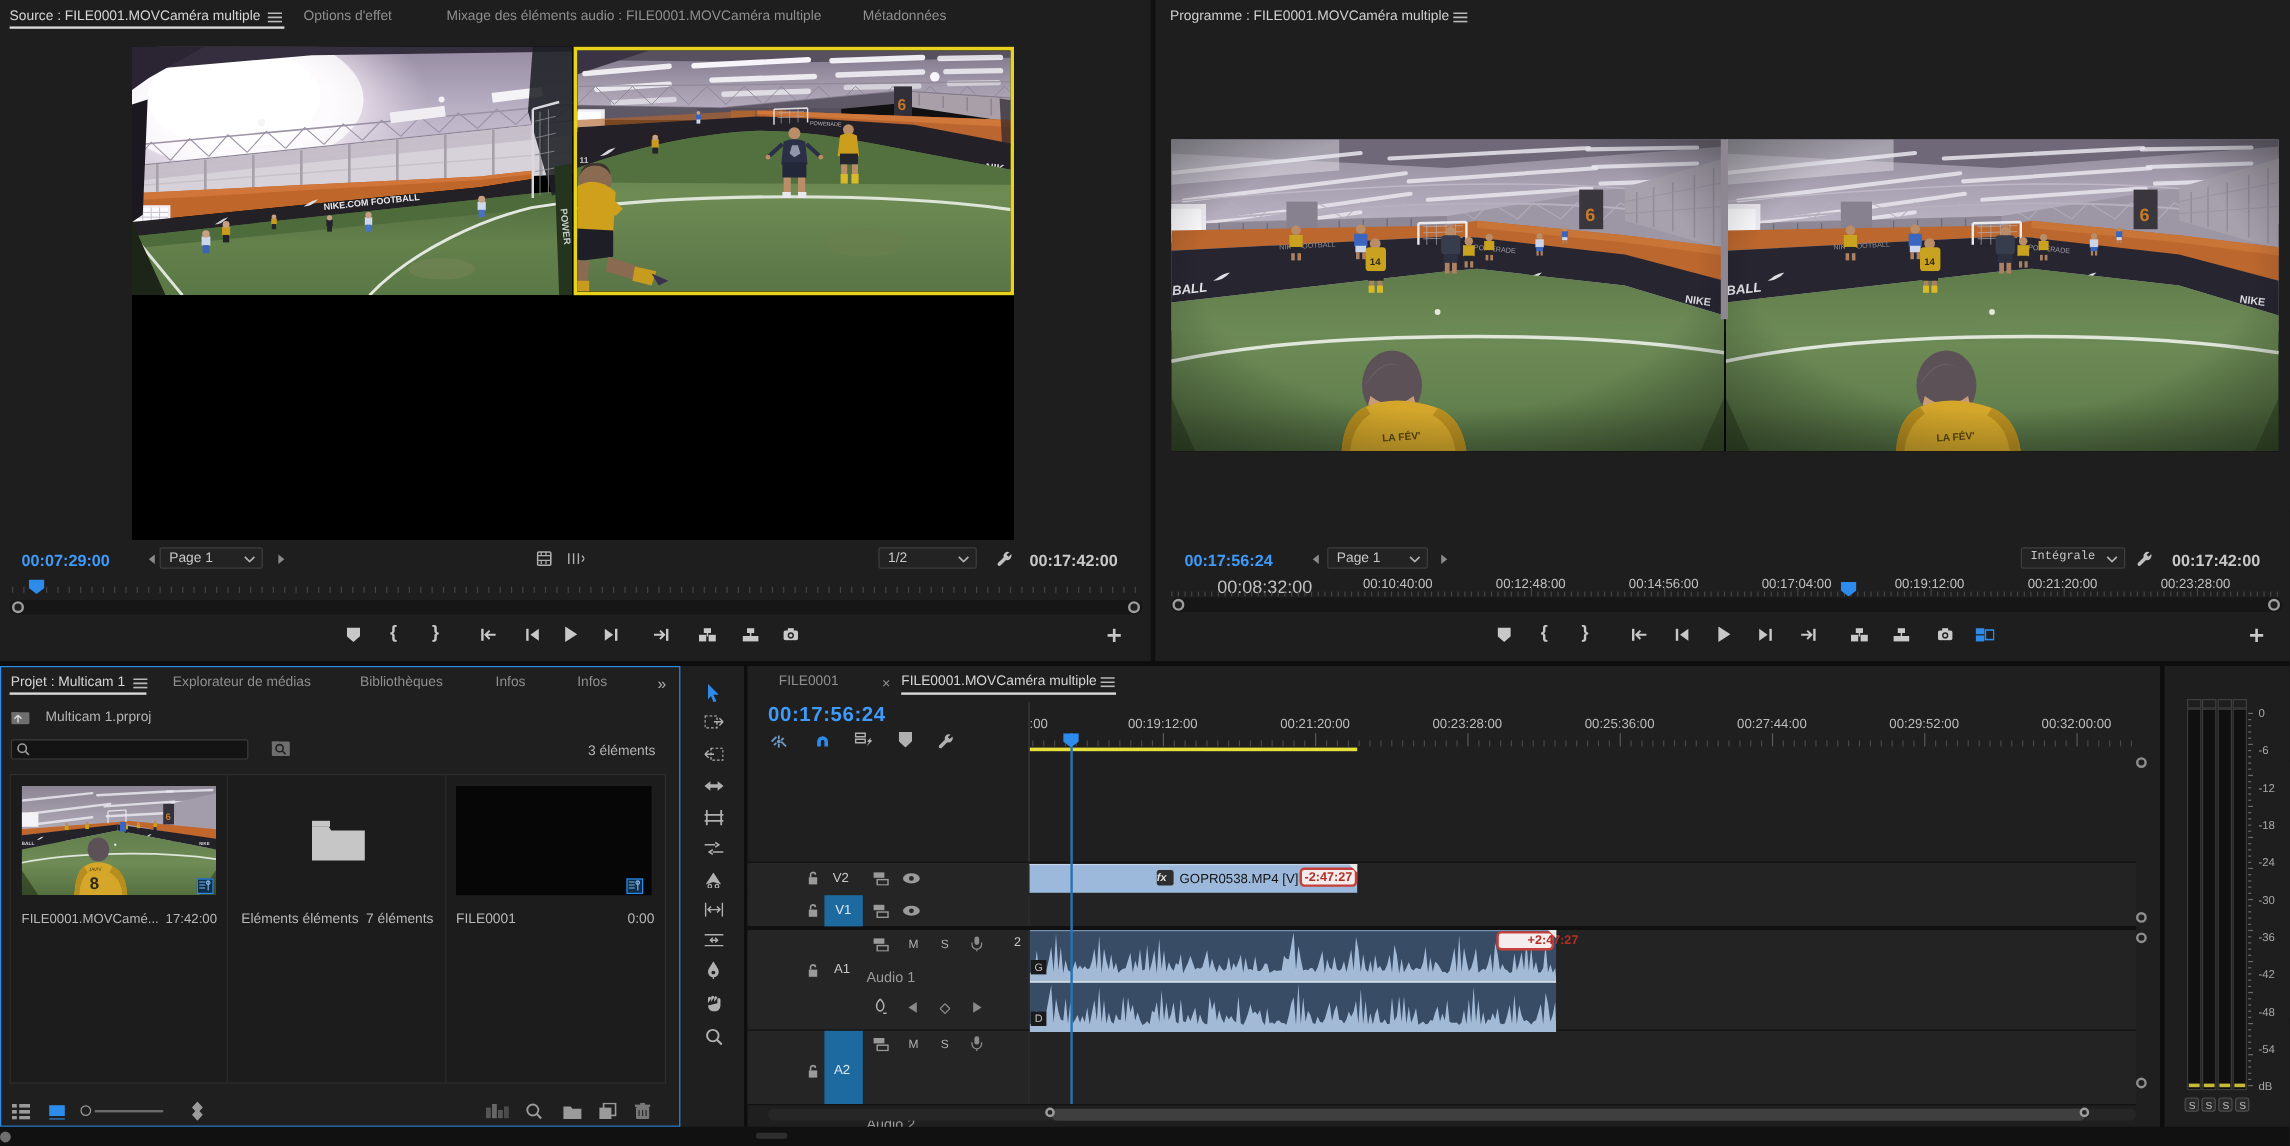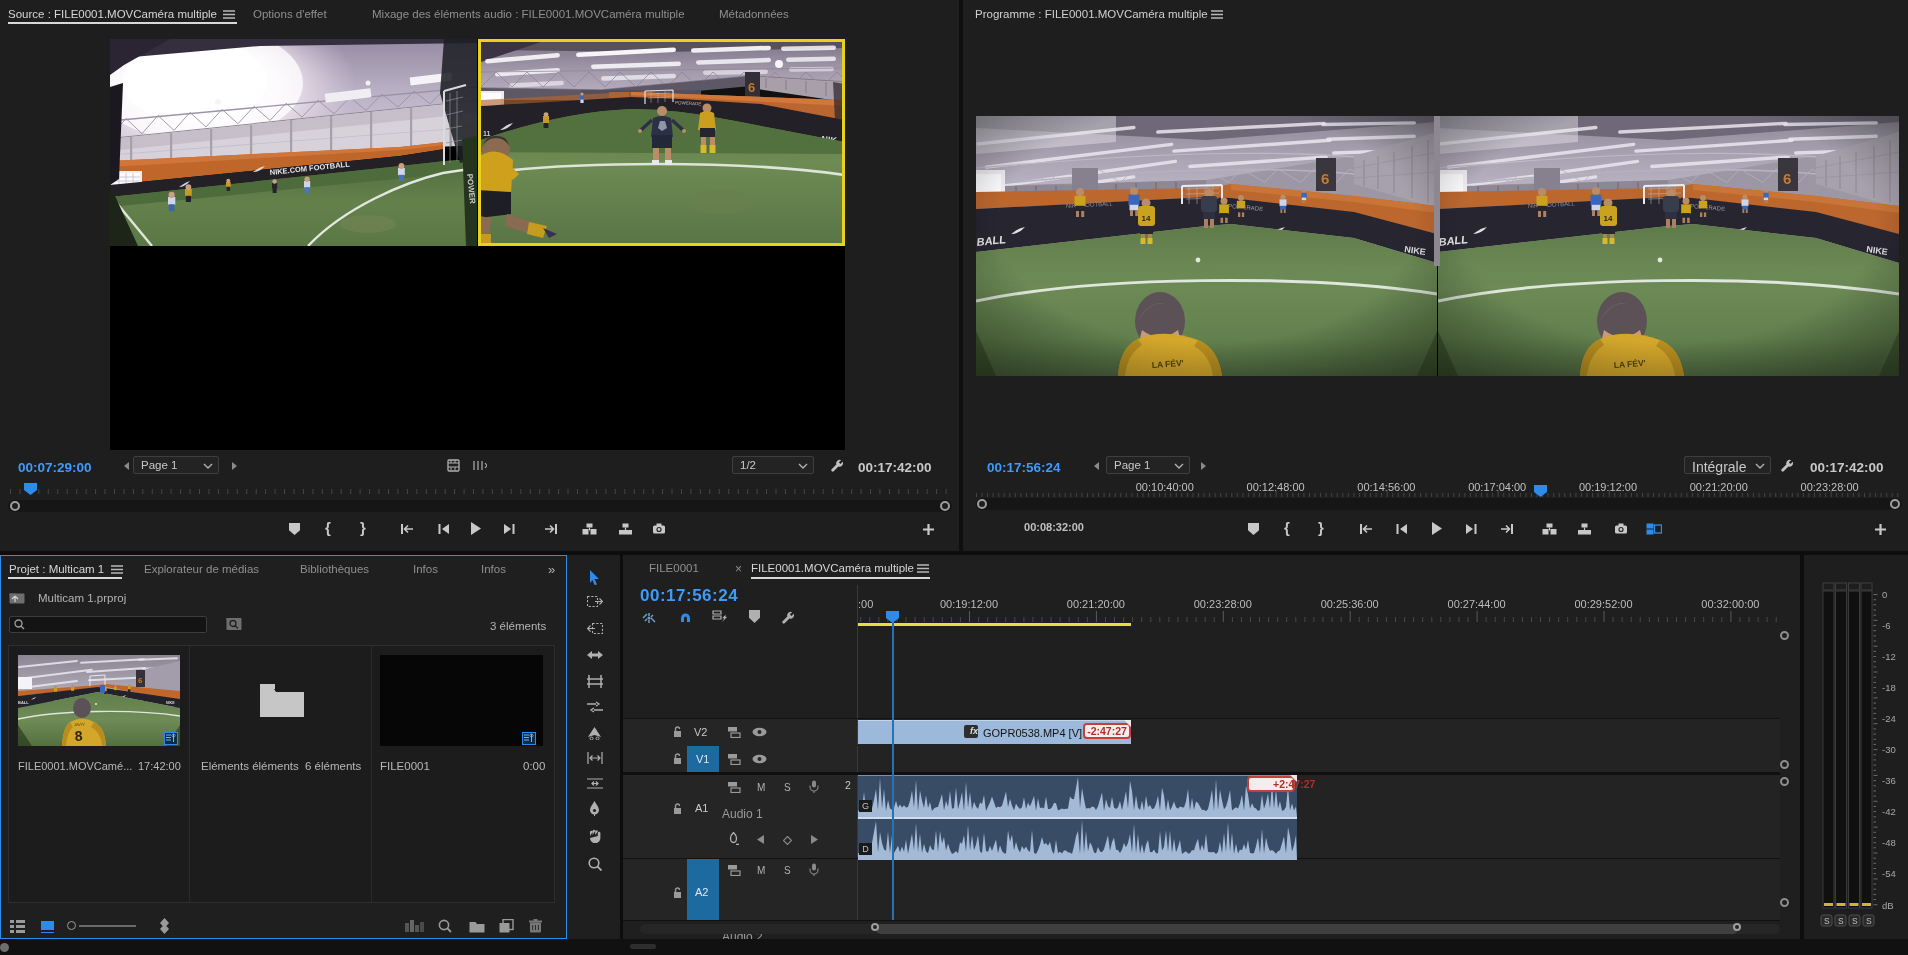--- a/index.html
+++ b/index.html
@@ -628,29 +628,29 @@
     </svg>
     <div style="position:absolute;left:1106px;top:456px;width:84px;height:18px;background:#232323;border:1px solid #3e3e3e;border-radius:2px;"></div>
     <div style="position:absolute;left:1114px;top:459px;font-size:11.5px;color:#c8c8c8;font-weight:normal;white-space:nowrap;">Page 1</div>
     <svg style="position:absolute;left:1174px;top:463px" width="10" height="6" viewBox="0 0 10 6">
       <path d="M1 1 L5 5 L9 1" stroke="#b0b0b0" stroke-width="1.4" fill="none"></path>
     </svg>
     <svg style="position:absolute;left:1200px;top:461px" width="7" height="10" viewBox="0 0 7 10">
       <path d="M1 1 L6 5 L1 9 Z" fill="#8a8a8a"></path>
     </svg>
     <div style="position:absolute;left:1684px;top:456px;width:87px;height:18px;background:#232323;border:1px solid #3e3e3e;border-radius:2px;"></div>
-    <div style="position:absolute;left:1692px;top:459px;font-size:14px;color:#c8c8c8;font-weight:normal;white-space:nowrap;">Intégrale</div>
+    <div style="position:absolute;left:1692px;top:459px;font-size:10px;color:#c8c8c8;font-weight:normal;white-space:nowrap;font-family:Liberation Mono, monospace;">Intégrale</div>
     <svg style="position:absolute;left:1755px;top:463px" width="10" height="6" viewBox="0 0 10 6">
       <path d="M1 1 L5 5 L9 1" stroke="#b0b0b0" stroke-width="1.4" fill="none"></path>
     </svg>
     <svg style="position:absolute;left:1780px;top:458px" width="14" height="14" viewBox="0 0 14 14">
       <path d="M11.2 2.2 a3.6 3.6 0 0 0-4.9 4.3 L1.6 11.2 a1.5 1.5 0 0 0 2.1 2.1 L8.4 8.6 a3.6 3.6 0 0 0 4.3-4.9 L10.5 5.9 L8.8 4.2 Z" fill="#c0c0c0"></path>
     </svg>
     <div style="position:absolute;left:1810px;top:460px;font-size:13.5px;color:#c8c8c8;font-weight:bold;white-space:nowrap;">00:17:42:00</div>
-    <div style="position:absolute;left:1054.0px;top:481px;transform:translateX(-50%);font-size:11px;color:#c0c0c0;font-weight:bold;white-space:nowrap;margin-top:40px;">00:08:32:00</div>
+    <div style="position:absolute;left:1054.0px;top:481px;transform:translateX(-50%);font-size:15px;color:#c0c0c0;font-weight:normal;white-space:nowrap;">00:08:32:00</div>
     <div style="position:absolute;left:1164.8px;top:481px;transform:translateX(-50%);font-size:11px;color:#c0c0c0;font-weight:normal;white-space:nowrap;">00:10:40:00</div>
     <div style="position:absolute;left:1275.6px;top:481px;transform:translateX(-50%);font-size:11px;color:#c0c0c0;font-weight:normal;white-space:nowrap;">00:12:48:00</div>
     <div style="position:absolute;left:1386.4px;top:481px;transform:translateX(-50%);font-size:11px;color:#c0c0c0;font-weight:normal;white-space:nowrap;">00:14:56:00</div>
     <div style="position:absolute;left:1497.2px;top:481px;transform:translateX(-50%);font-size:11px;color:#c0c0c0;font-weight:normal;white-space:nowrap;">00:17:04:00</div>
     <div style="position:absolute;left:1608.0px;top:481px;transform:translateX(-50%);font-size:11px;color:#c0c0c0;font-weight:normal;white-space:nowrap;">00:19:12:00</div>
     <div style="position:absolute;left:1718.8px;top:481px;transform:translateX(-50%);font-size:11px;color:#c0c0c0;font-weight:normal;white-space:nowrap;">00:21:20:00</div>
     <div style="position:absolute;left:1829.6px;top:481px;transform:translateX(-50%);font-size:11px;color:#c0c0c0;font-weight:normal;white-space:nowrap;">00:23:28:00</div>
     <svg style="position:absolute;left:0;top:0" width="1908" height="551">
       <rect x="976.0" y="493" width="1" height="4" fill="#454545"></rect>
       <rect x="981.5" y="493" width="1" height="4" fill="#454545"></rect>
@@ -982,21 +982,21 @@
     </svg>
     <div style="position:absolute;left:380px;top:655px;width:163px;height:91px;background:#060606;"></div>
     <div style="position:absolute;left:522px;top:732px;width:14px;height:13px;background:#0d2c48;border:1.5px solid #2d8ceb;">
       <svg style="position:absolute;left:0px;top:0px" width="11" height="10" viewBox="0 0 11 10">
         <path d="M1 2 h5 M1 4.5 h5 M1 7 h5 M8.5 1 v8 M8.5 1 a1.5 1.5 0 1 0 0.01 0" stroke="#7ab4e8" stroke-width="1"></path>
       </svg>
     </div>
     <div style="position:absolute;left:18px;top:760px;font-size:11px;color:#b8b8b8;font-weight:normal;white-space:nowrap;">FILE0001.MOVCamé...</div>
     <div style="position:absolute;left:138px;top:760px;font-size:11px;color:#b8b8b8;font-weight:normal;white-space:nowrap;">17:42:00</div>
     <div style="position:absolute;left:201px;top:760px;font-size:11.5px;color:#b8b8b8;font-weight:normal;white-space:nowrap;">Eléments éléments</div>
-    <div style="position:absolute;left:305px;top:760px;font-size:11.5px;color:#b8b8b8;font-weight:normal;white-space:nowrap;">6 éléments</div>
+    <div style="position:absolute;left:305px;top:760px;font-size:11.5px;color:#b8b8b8;font-weight:normal;white-space:nowrap;">7 éléments</div>
     <div style="position:absolute;left:380px;top:760px;font-size:11.5px;color:#b8b8b8;font-weight:normal;white-space:nowrap;">FILE0001</div>
     <div style="position:absolute;left:523px;top:760px;font-size:11.5px;color:#b8b8b8;font-weight:normal;white-space:nowrap;">0:00</div>
     <svg style="position:absolute;left:10px;top:919px" width="15" height="14" viewBox="0 0 15 14">
       <rect x="0" y="1" width="4" height="3" fill="#9a9a9a"></rect>
       <rect x="0" y="6" width="4" height="3" fill="#9a9a9a"></rect>
       <rect x="0" y="11" width="4" height="3" fill="#9a9a9a"></rect>
       <rect x="6" y="1" width="9" height="3" fill="#9a9a9a"></rect>
       <rect x="6" y="6" width="9" height="3" fill="#9a9a9a"></rect>
       <rect x="6" y="11" width="9" height="3" fill="#9a9a9a"></rect>
     </svg>
@@ -1303,21 +1303,21 @@
       <rect x="3" y="0.5" width="4" height="7" rx="2" fill="#8a8a8a"></rect>
       <path d="M1 5.5 v1.5 a4 4 0 0 0 8 0 V5.5 M5 11 v2" stroke="#8a8a8a" stroke-width="1.1" fill="none"></path>
     </svg>
     <svg style="position:absolute;left:673px;top:887px" width="10" height="12" viewBox="0 0 10 12">
       <rect x="1" y="5" width="7" height="6" fill="#9a9a9a"></rect>
       <path d="M2.5 5 V3 a2 2 0 0 1 4 0" stroke="#9a9a9a" stroke-width="1.4" fill="none"></path>
     </svg>
     <div style="position:absolute;left:695px;top:886px;font-size:11px;color:#e0e8f0;font-weight:normal;white-space:nowrap;">A2</div>
     <div style="position:absolute;left:722px;top:888px;font-size:12px;color:#9a9a9a;font-weight:normal;white-space:nowrap;margin-top:42px;">Audio 2</div>
     <div style="position:absolute;left:858px;top:720px;width:273px;height:24px;background:#9cb8da;border-top:1px solid #c3d4e8;"></div>
-    <div style="position:absolute;left:964px;top:725px;width:14px;height:13px;background:#2e2e2e;border-radius:2px;color:#e0e0e0;font-size:9px;font-style:italic;font-weight:bold;text-align:right;line-height:13px;">fx</div>
+    <div style="position:absolute;left:964px;top:725px;width:14px;height:13px;background:#2e2e2e;border-radius:2px;color:#e0e0e0;font-size:9px;font-style:italic;font-weight:bold;text-align:left;line-height:13px;">fx</div>
     <div style="position:absolute;left:983px;top:727px;font-size:11px;color:#141414;font-weight:normal;white-space:nowrap;">GOPR0538.MP4 [V]</div>
     <div style="position:absolute;left:1083px;top:723px;width:48px;height:16px;background:#f5eded;border:2px solid #c5403a;border-radius:4px;box-sizing:border-box;color:#b03028;font-size:10.5px;font-weight:bold;text-align:center;line-height:12px;">-2:47:27</div>
     <div style="position:absolute;left:1124px;top:720px;width:0;height:0;border-left:7px solid transparent;border-top:7px solid #e8e8e8;"></div>
     <div style="position:absolute;left:858px;top:775px;width:439px;height:85px;overflow:hidden;">
       <svg width="439" height="85" viewBox="0 0 439 85" style="position:absolute;left:0;top:0">
         <rect x="0" y="0" width="439" height="85" fill="#394c66"></rect>
         <g transform="translate(0,1)">
           <polygon points="0,41 0,34.5 2,34.9 4,33.5 6,16.1 8,34.9 10,31.2 12,23.9 14,32.4 16,23.9 18,13.0 20,34.0 22,2.1 24,32.6 26,13.0 28,35.0 30,23.9 32,32.4 34,33.8 36,31.8 38,24.8 40,31.7 42,28.5 44,31.5 46,29.2 48,31.5 50,31.0 52,24.8 54,14.4 56,31.8 58,4.1 60,35.0 62,14.4 64,24.8 66,32.0 68,19.3 70,32.1 72,26.0 74,34.9 76,32.6 78,31.2 80,30.9 82,24.5 84,18.0 86,34.5 88,24.5 90,30.9 92,14.7 94,32.7 96,31.9 98,11.5 100,33.3 102,25.7 104,15.9 106,35.3 108,6.1 110,31.7 112,15.9 114,33.8 116,25.7 118,30.4 120,32.9 122,26.4 124,28.1 126,19.0 128,35.1 130,30.4 132,26.2 134,20.5 136,26.2 138,32.0 140,30.4 142,31.3 144,29.8 146,22.7 148,15.6 150,31.3 152,22.7 154,29.8 156,34.2 158,27.7 160,30.8 162,32.9 164,31.3 166,21.3 168,32.9 170,26.5 172,30.5 174,25.6 176,19.7 178,34.7 180,22.2 182,31.9 184,31.6 186,32.6 188,20.8 190,33.1 192,33.1 194,31.2 196,26.9 198,27.2 200,34.6 202,33.5 204,32.4 206,33.2 208,32.8 210,32.7 212,20.5 214,23.0 216,23.3 218,12.1 220,0.8 222,32.1 224,12.1 226,23.3 228,32.8 230,31.9 232,32.6 234,30.6 236,30.9 238,34.0 240,30.2 242,23.3 244,16.4 246,35.0 248,23.3 250,30.2 252,32.0 254,20.8 256,31.4 258,32.9 260,31.2 262,24.9 264,34.3 266,25.1 268,15.0 270,32.7 272,4.9 274,15.0 276,34.2 278,19.2 280,31.5 282,34.0 284,24.4 286,34.8 288,19.8 290,31.3 292,28.9 294,33.0 296,32.5 298,28.0 300,19.7 302,34.6 304,11.5 306,19.7 308,35.2 310,22.9 312,34.3 314,30.7 316,25.6 318,31.2 320,32.8 322,30.4 324,31.2 326,31.6 328,25.6 330,12.9 332,34.6 334,21.7 336,34.1 338,25.4 340,27.1 342,30.5 344,34.1 346,33.7 348,35.3 350,32.9 352,24.4 354,13.8 356,34.9 358,3.3 360,34.0 362,13.8 364,24.4 366,33.3 368,30.4 370,23.7 372,14.1 374,34.6 376,32.8 378,31.3 380,32.4 382,27.3 384,18.6 386,34.7 388,9.8 390,18.6 392,32.5 394,27.3 396,31.6 398,32.6 400,34.9 402,34.0 404,18.4 406,32.8 408,26.6 410,17.4 412,32.6 414,8.2 416,32.9 418,13.6 420,32.5 422,25.3 424,34.7 426,34.3 428,30.7 430,10.6 432,34.2 434,27.6 436,34.6 438,30.6 439,41" fill="#a3bad6"></polygon>
         </g>
         <g transform="translate(0,44)">

